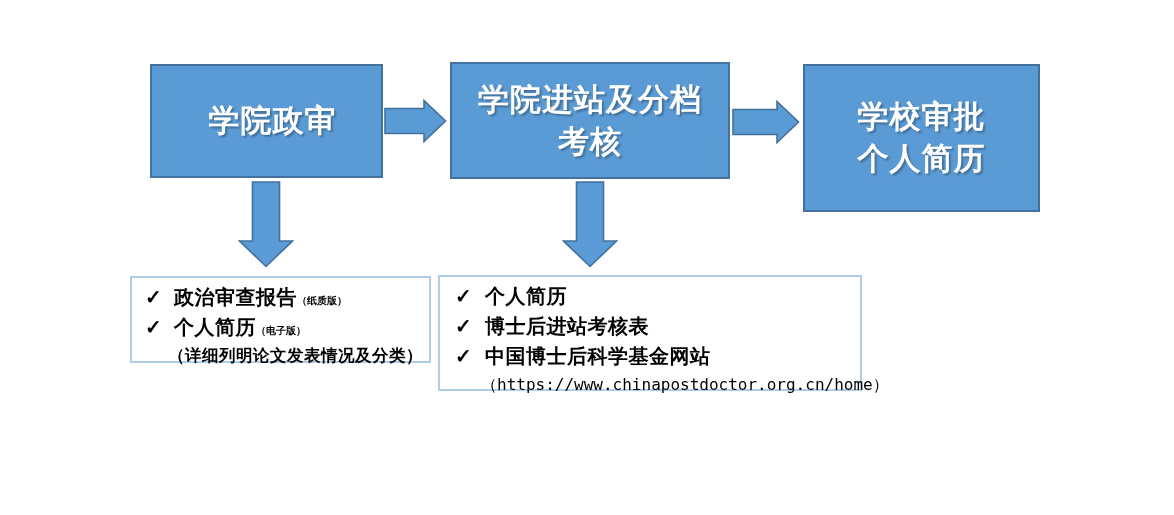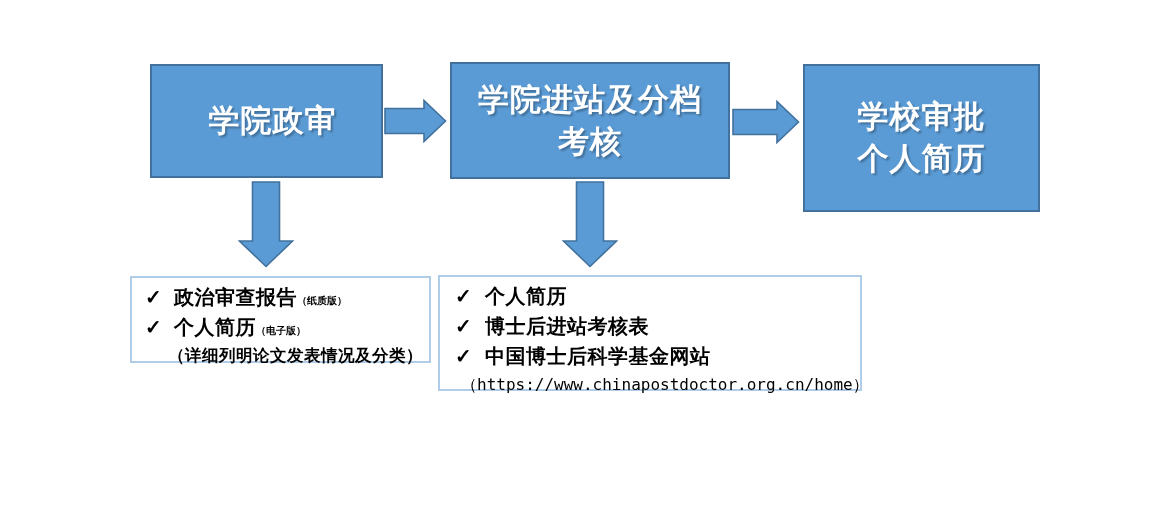--- a/index.html
+++ b/index.html
@@ -70,21 +70,21 @@
   .item-main { font-size: 20px; font-weight: 700; letter-spacing: 0.5px; }
   .item-note { font-size: 10px; font-weight: 600; }
 
   .sub-line {
     font-size: 16.5px;
     font-weight: 600;
     letter-spacing: 0.5px;
   }
   .list-1 .sub-line { margin-left: 15px; line-height: 23px; text-align: right; }
   .list-2 .sub-line {
-    margin-left: 6px;
+    margin-left: 26px;
     line-height: 25px;
     font-size: 16px;
     font-weight: 500;
     font-family: "DejaVu Sans Mono", monospace;
     letter-spacing: 0;
   }
 </style>
 </head>
 <body>
 

